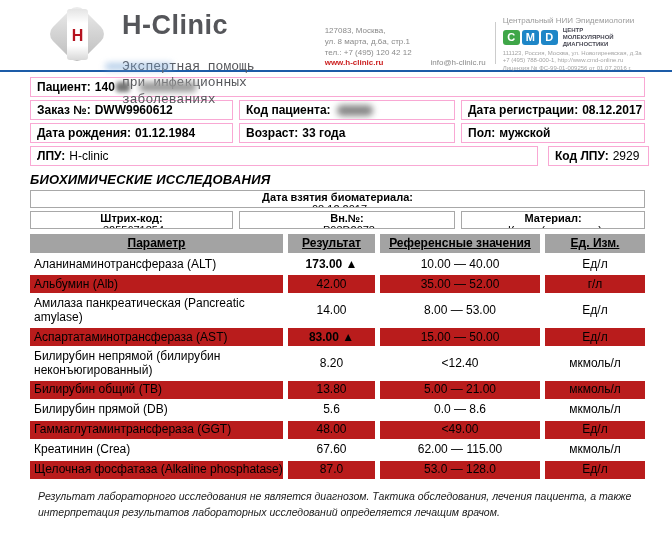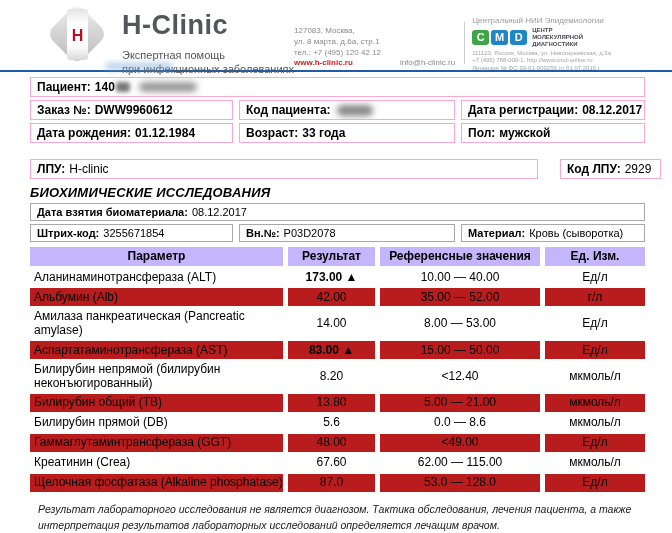--- a/index.html
+++ b/index.html
@@ -6,55 +6,55 @@
   .page{width:672px;height:533px;background:#fff;font-family:"Liberation Sans",sans-serif;color:#000;position:relative;overflow:hidden;}
 
   
   .header{display:flex;align-items:flex-start;padding:6px 8px 0 46px;height:62px;position:relative;}
   .logo-wrap{position:relative;width:66px;height:58px;flex:0 0 auto;}
   .diamond{position:absolute;left:9px;top:6px;width:44px;height:44px;transform:rotate(45deg);background:linear-gradient(135deg,#f0f0f0 0%,#d6d6d6 45%,#b9b9b9 100%);border-radius:10px;}
   .stripe{position:absolute;left:21px;top:3px;width:21px;height:51px;background:linear-gradient(180deg,#e4e4e4,#ffffff 28%,#ffffff 72%,#d8d8d8);border-radius:3px;}
   .logo-h{position:absolute;left:21px;top:21px;width:21px;text-align:center;font-weight:bold;font-size:16px;color:#b5121f;}
   .brand{margin-left:10px;margin-top:6px;}
   .brand-title{font-size:27px;font-weight:bold;color:#55565a;letter-spacing:.5px;line-height:1;}
-  .brand-sub{font-size:11px;color:#55565a;line-height:1.25;margin-top:10px;}
+  .brand-sub{font-size:13px;color:#55565a;line-height:1.25;margin-top:20px;font-family:Liberation Mono, monospace;}
   .contact{margin-top:20px;font-size:8px;color:#8a8a8a;line-height:1.35;white-space:nowrap;}
   .site{color:#c22;font-weight:bold;}
   .email{color:#8a8a8a;margin-left:7px;padding-left:40px;}
   .vdiv{border-left:1px solid #ccc;height:42px;margin:16px 7px 0 9px;}
   .cmd{margin-top:10px;width:180px;}
   .cmd-org{font-size:8px;color:#9a9a9a;margin-bottom:2px;white-space:nowrap;}
   .cmd-row{display:flex;align-items:center;}
   .cmd-letters{display:flex;gap:2px;}
   .cmd-box{width:17px;height:15px;border-radius:3px;color:#fff;font-weight:bold;font-size:11px;display:flex;align-items:center;justify-content:center;}
   .cmd-center{font-size:6px;font-weight:bold;color:#4a4a55;line-height:1.15;margin-left:5px;width:58px;}
   .cmd-fine{font-size:6px;color:#a5a5a5;line-height:1.3;margin-top:2px;white-space:nowrap;}
   .blue-rule{height:2px;background:#1d5ca8;margin-top:2px;}
   .blue-smudge{position:absolute;left:105px;top:63px;width:68px;height:7px;background:#7aa7d8;filter:blur(3px);opacity:.55;border-radius:4px;}
 
   
   .content{padding:5px 27px 0 30px;}
   .ibox{border:1px solid #f9a8d4;padding:0 6px;font-size:12px;height:18px;display:flex;align-items:center;white-space:nowrap;overflow:hidden;background:#fff;}
   .b{font-weight:bold;}
   .val{margin-left:4px;}
   .prow{display:grid;grid-template-columns:203px 216px 184px;column-gap:6px;margin-top:3px;}
-  .prow4{display:grid;grid-template-columns:508px 101px;column-gap:22px;margin-top:16px;}
+  .prow4{display:grid;grid-template-columns:508px 101px;column-gap:10px;margin-top:3px;}
   .blur1{width:14px;height:10px;background:#777;filter:blur(2px);border-radius:3px;display:inline-block;margin-left:1px;}
   .blur2{width:58px;height:10px;background:#999;filter:blur(3px);border-radius:5px;display:inline-block;margin-left:9px;}
   .blur3{width:36px;height:11px;background:#888;filter:blur(3px);border-radius:5px;display:inline-block;margin-left:6px;}
 
   .section-title{font-size:13px;font-weight:bold;margin:6px 0 3px;letter-spacing:.2px;font-style:italic;}
-  .lbox{border:1px solid #a8a8a8;padding:0 6px;font-size:11px;height:16px;display:flex;align-items:center;white-space:nowrap;overflow:hidden;}
+  .lbox{border:1px solid #a8a8a8;padding:0 6px;font-size:11px;height:16px;display:flex;align-items:center;white-space:nowrap;overflow:hidden;flex-direction:column;}
   .lrow{display:grid;grid-template-columns:203px 216px 184px;column-gap:6px;margin-top:3px;}
 
   
   .table{margin-top:5px;}
   .thead,.trow{display:grid;grid-template-columns:253px 87px 160px 100px;column-gap:5px;margin-bottom:2px;}
   .cell{font-size:12px;display:flex;align-items:center;justify-content:center;text-align:center;padding:1px 0;min-height:16px;line-height:1.2;}
-  .thead .cell{background:#c4b5fd;font-weight:bold;height:17px;}
+  .thead .cell{background:#a3a3a3;font-weight:bold;height:17px;text-decoration:underline;}
   .trow.shaded .cell{background:#b91c1c;}
   .cell.param{justify-content:flex-start;text-align:left;padding-left:4px;}
   .cell.result.bold{font-weight:bold;}
 
   .footer{margin:9px 0 0 8px;font-size:10.5px;font-style:italic;color:#1a1a1a;line-height:1.6;}
 </style>
 </head>
 <body>
 
 <div class="page">

